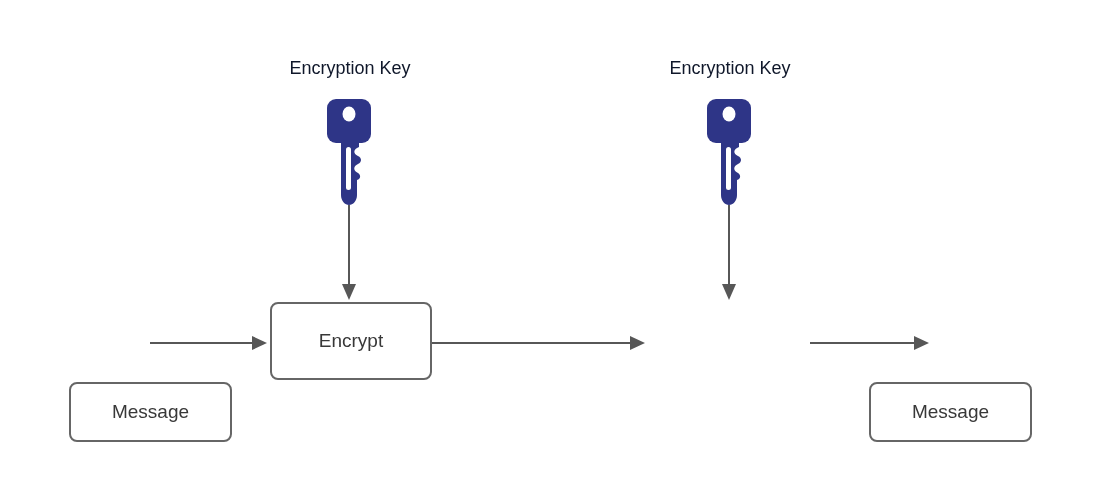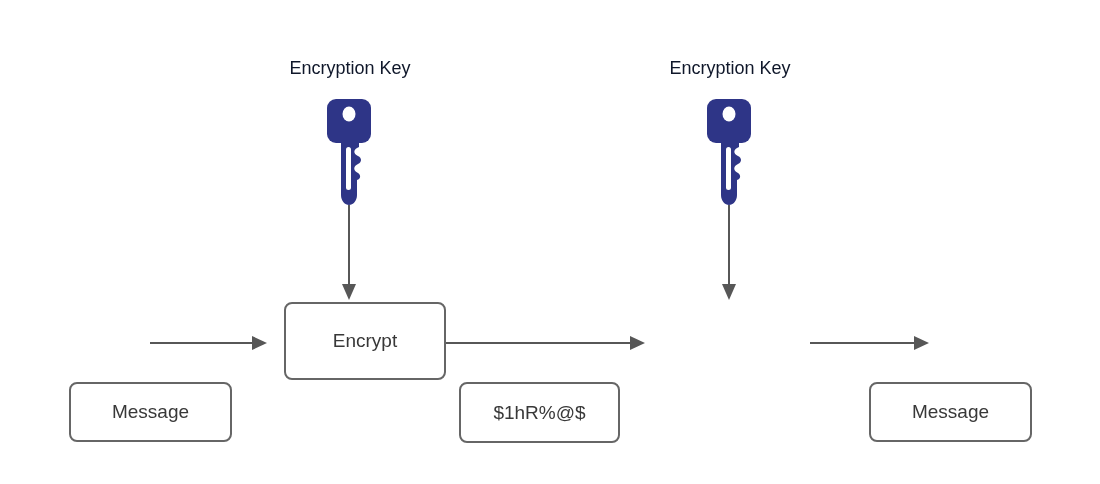--- a/index.html
+++ b/index.html
@@ -114,27 +114,24 @@
     <g>
       <line class="arrow-line" x1="432" y1="343" x2="631" y2="343"></line>
       <polygon class="arrow-head" points="630,336 630,350 645,343"></polygon>
     </g>
     <g>
       <line class="arrow-line" x1="810" y1="343" x2="915" y2="343"></line>
       <polygon class="arrow-head" points="914,336 914,350 929,343"></polygon>
     </g>
   </svg>
 
-  <div class="node" style="left:284px; top:302px; width:162px; height:78px;">
+  <div class="node" style="left:270px; top:302px; width:162px; height:78px;">
     <span>Encrypt</span>
   </div>
 
   <div class="node" style="left:69px; top:382px; width:163px; height:60px;">
     <span>Message</span>
-  </div>
-  <div class="node" style="left:459px; top:382px; width:161px; height:61px;">
-    <span>$1hR%@$</span>
   </div>
   <div class="node" style="left:869px; top:382px; width:163px; height:60px;">
     <span>Message</span>
   </div>
 
 </div>
 
 </body></html>

